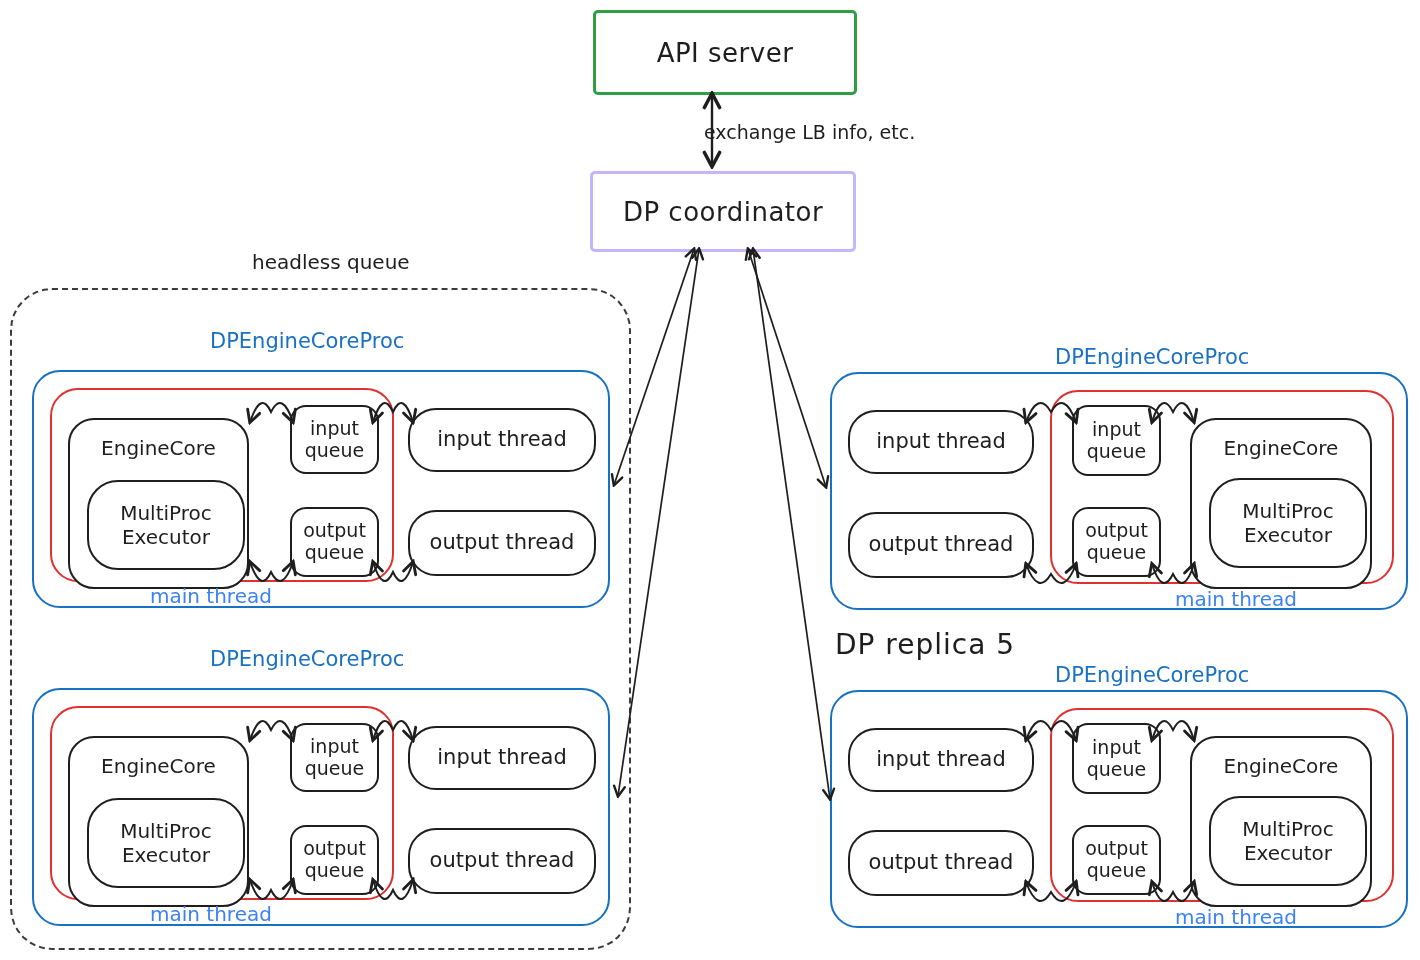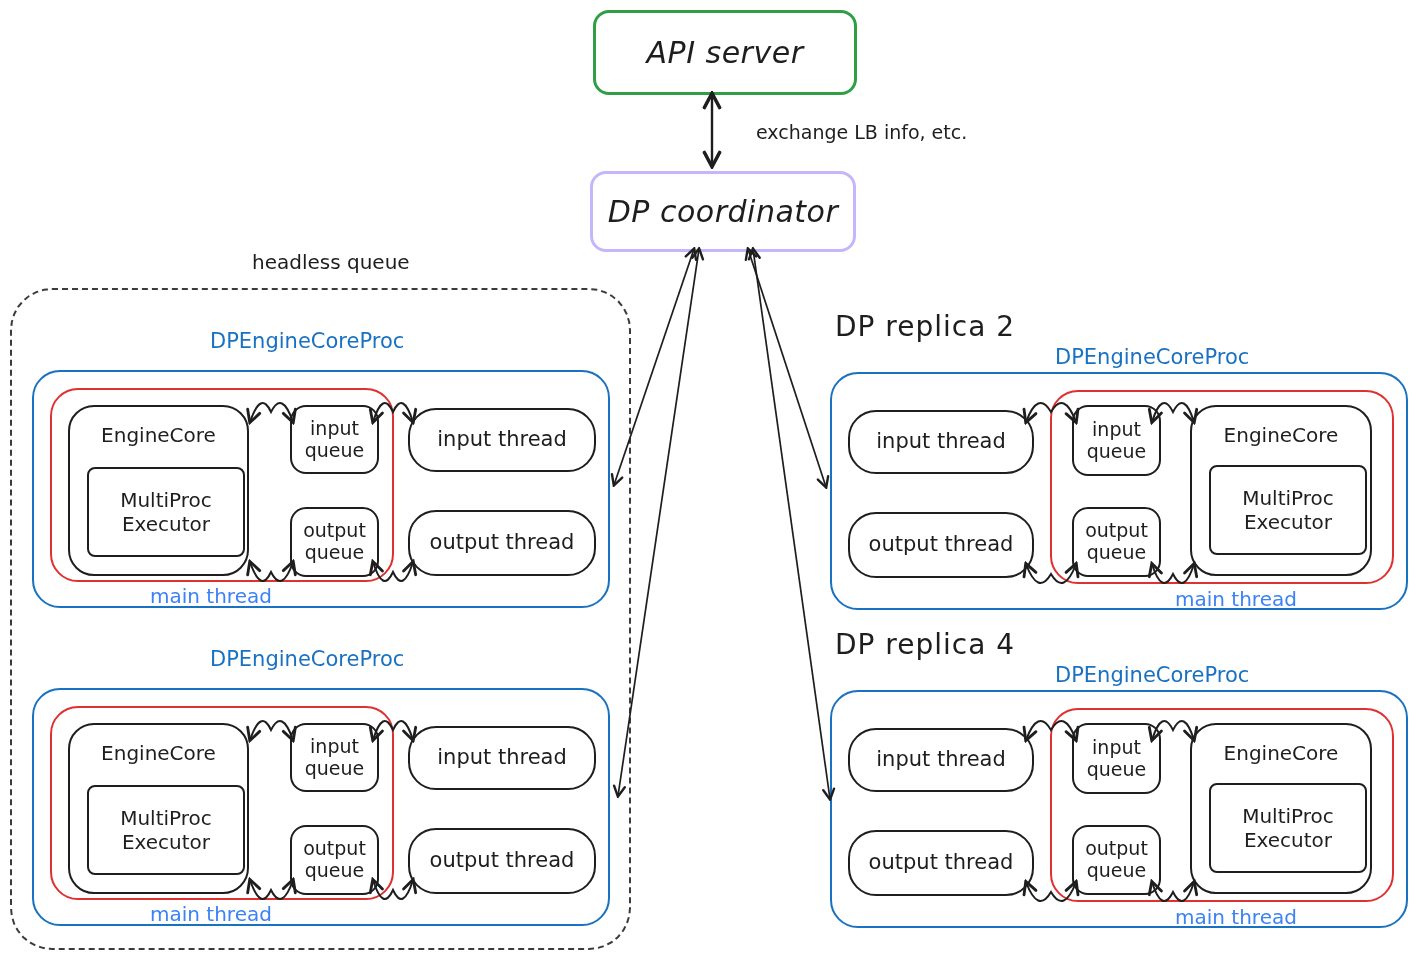--- a/index.html
+++ b/index.html
@@ -3,25 +3,25 @@
 <meta charset="utf-8">
 <style>
   html,body{margin:0;padding:0;background:#fff;}
   .canvas{
     position:relative;width:1420px;height:960px;background:#ffffff;overflow:hidden;
     font-family:"DejaVu Sans", sans-serif;color:#1e1e1e;
   }
   
   .top-box{
     position:absolute;background:#fff;display:flex;align-items:center;justify-content:center;
-    font-size:30px;border-radius:16px;z-index:6;letter-spacing:.5px;font-style:italic;
+    font-size:26px;border-radius:5px;z-index:6;letter-spacing:.5px;
   }
   .api-box{left:593px;top:10px;width:258px;height:79px;border:3px solid #2f9e44;}
   .coord-box{left:590px;top:171px;width:260px;height:75px;border:3px solid #c4b5fd;}
-  .exchange-label{position:absolute;left:756px;top:121px;font-size:19px;z-index:6;white-space:nowrap;}
+  .exchange-label{position:absolute;left:704px;top:121px;font-size:19px;z-index:6;white-space:nowrap;}
   .headless-label{position:absolute;left:252px;top:250px;font-size:20px;z-index:6;white-space:nowrap;}
   
   .dashed-box{
     position:absolute;left:10px;top:288px;width:617px;height:658px;
     border:2.5px dashed #3b3b3b;border-radius:42px;z-index:1;background:transparent;
   }
   
   .replica{position:absolute;width:578px;height:238px;z-index:3;}
   #r0{left:32px;top:370px;}
   #r1{left:32px;top:688px;}
@@ -39,25 +39,25 @@
   .right .proc-label{left:225px;top:-27px;}
   .mt-label{position:absolute;font-size:20px;color:#3b82f6;white-space:nowrap;z-index:5;}
   .left .mt-label{left:118px;top:214px;}
   .right .mt-label{left:345px;top:215px;}
   
   .bbox{
     position:absolute;border:2.5px solid #1e1e1e;border-radius:20px;background:#fff;
     display:flex;align-items:center;justify-content:center;text-align:center;
     font-size:20px;line-height:1.2;z-index:3;
   }
-  .engine-core{border-radius:26px;align-items:flex-start;}
+  .engine-core{border-radius:26px;align-items:flex-start;margin-top:13px;}
   .left .engine-core{left:36px;top:35px;width:177px;height:167px;}
   .right .engine-core{left:360px;top:33px;width:178px;height:167px;}
   .ec-title{margin-top:16px;font-size:20px;}
-  .executor{border-radius:8px;font-size:20px;padding:0 8px;}
+  .executor{border-radius:31px;font-size:20px;padding:0 8px;}
   .left .executor{left:17px;top:60px;width:138px;height:86px;}
   .right .executor{left:17px;top:58px;width:138px;height:86px;}
   .queue{width:85px;height:65px;border-radius:16px;font-size:19px;line-height:1.15;}
   .left .input-queue{left:258px;top:35px;}
   .left .output-queue{left:258px;top:137px;height:66px;}
   .right .input-queue{left:242px;top:33px;height:67px;}
   .right .output-queue{left:242px;top:135px;height:66px;}
   .thread{width:184px;height:60px;border-radius:28px;font-size:21px;}
   .left .input-thread{left:376px;top:38px;}
   .left .output-thread{left:376px;top:140px;height:62px;}
@@ -106,37 +106,36 @@
       <div class="bbox executor">MultiProc Executor</div>
     </div>
     <div class="bbox queue input-queue">input queue</div>
     <div class="bbox queue output-queue">output queue</div>
     <div class="bbox thread input-thread">input thread</div>
     <div class="bbox thread output-thread">output thread</div>
     <div class="mt-label">main thread</div>
   </div>
 
   <div class="replica right" id="r2">
-    <div class="rep-title">DP replica 2</div>
     <div class="proc-label">DPEngineCoreProc</div>
     <div class="blue-box"></div>
     <div class="red-box"></div>
     <div class="bbox engine-core">
       <div class="ec-title">EngineCore</div>
       <div class="bbox executor">MultiProc Executor</div>
     </div>
     <div class="bbox queue input-queue">input queue</div>
     <div class="bbox queue output-queue">output queue</div>
     <div class="bbox thread input-thread">input thread</div>
     <div class="bbox thread output-thread">output thread</div>
     <div class="mt-label">main thread</div>
   </div>
 
   <div class="replica right" id="r3">
-    <div class="rep-title">DP replica 4</div>
+    <div class="rep-title">DP replica 5</div>
     <div class="proc-label">DPEngineCoreProc</div>
     <div class="blue-box"></div>
     <div class="red-box"></div>
     <div class="bbox engine-core">
       <div class="ec-title">EngineCore</div>
       <div class="bbox executor">MultiProc Executor</div>
     </div>
     <div class="bbox queue input-queue">input queue</div>
     <div class="bbox queue output-queue">output queue</div>
     <div class="bbox thread input-thread">input thread</div>

